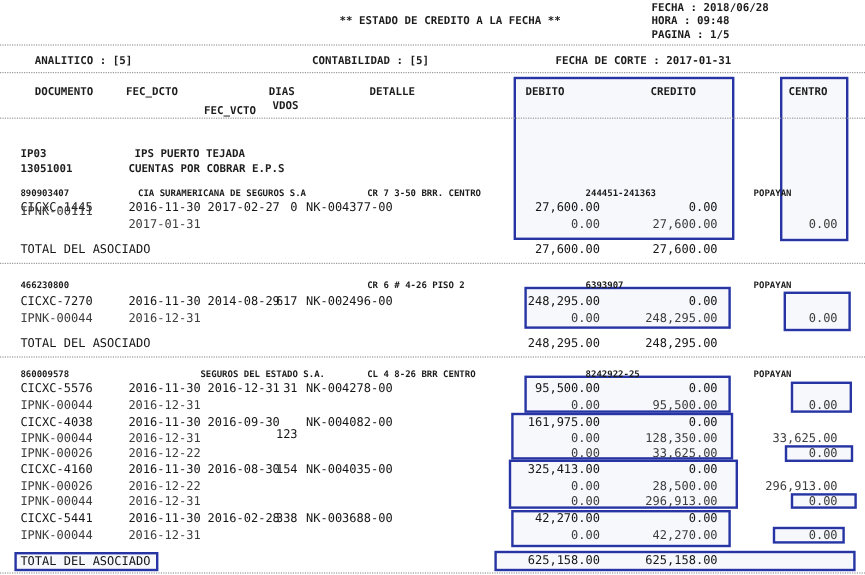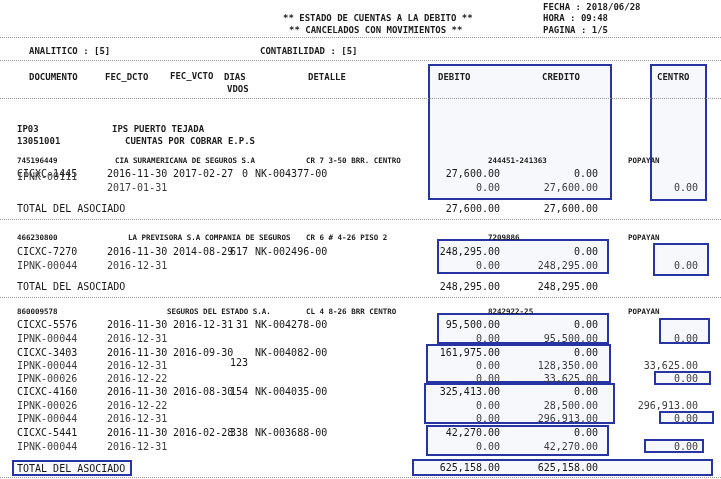--- a/index.html
+++ b/index.html
@@ -30,47 +30,47 @@
   <div class="bluebox" style="left:426px;top:344px;width:185px;height:39px"></div>
   <div class="bluebox" style="left:654px;top:371px;width:57px;height:14px"></div>
   <div class="bluebox" style="left:424px;top:383px;width:191px;height:41px"></div>
   <div class="bluebox" style="left:659px;top:411px;width:55px;height:13px"></div>
   <div class="bluebox" style="left:426px;top:425px;width:183px;height:31px"></div>
   <div class="bluebox" style="left:644px;top:439px;width:60px;height:14px"></div>
   <div class="bluebox" style="left:12px;top:460px;width:120px;height:16px"></div>
   <div class="bluebox" style="left:412px;top:459px;width:301px;height:17px"></div>
 
   <span class="s9" style="left:543px;top:2px">FECHA : 2018/06/28</span>
-  <span class="s9" style="left:283px;top:13px">** ESTADO DE CUENTAS A LA DEBITO **</span>
+  <span class="s9" style="left:283px;top:13px">** ESTADO DE CREDITO A LA FECHA **</span>
   <span class="s9" style="left:543px;top:13px">HORA : 09:48</span>
-  <span class="s9" style="left:289px;top:25px">** CANCELADOS CON MOVIMIENTOS **</span>
   <span class="s9" style="left:543px;top:25px">PAGINA : 1/5</span>
   <div class="dots" style="top:37px"></div>
 
   <span class="s9" style="left:29px;top:46px">ANALITICO : [5]</span>
   <span class="s9" style="left:260px;top:46px">CONTABILIDAD : [5]</span>
+  <span class="s9" style="left:463px;top:46px">FECHA DE CORTE : 2017-01-31</span>
   <div class="dots" style="top:60px"></div>
 
   <span class="s9" style="left:29px;top:72px">DOCUMENTO</span>
   <span class="s9" style="left:105px;top:72px">FEC_DCTO</span>
-  <span class="s9" style="left:170px;top:71px">FEC_VCTO</span>
+  <span class="s9" style="left:170px;top:88px">FEC_VCTO</span>
   <span class="s9" style="left:224px;top:72px">DIAS</span>
   <span class="s9" style="left:227px;top:84px">VDOS</span>
   <span class="s9" style="left:308px;top:72px">DETALLE</span>
   <span class="s9" style="left:438px;top:72px">DEBITO</span>
   <span class="s9" style="left:542px;top:72px">CREDITO</span>
   <span class="s9" style="left:657px;top:72px">CENTRO</span>
   <div class="dots" style="top:98px"></div>
 
   <span class="s8" style="left:17px;top:124px">IP03</span>
   <span class="s8" style="left:112px;top:124px">IPS PUERTO TEJADA</span>
   <span class="s8" style="left:17px;top:136px">13051001</span>
-  <span class="s8" style="left:125px;top:136px">CUENTAS POR COBRAR E.P.S</span>
+  <span class="s8" style="left:107px;top:136px">CUENTAS POR COBRAR E.P.S</span>
 
-  <span class="s7" style="left:17px;top:156px">745196449</span>
+  <span class="s7" style="left:17px;top:156px">890903407</span>
   <span class="s7" style="left:115px;top:156px">CIA SURAMERICANA DE SEGUROS S.A</span>
   <span class="s7" style="left:306px;top:156px">CR 7 3-50 BRR. CENTRO</span>
   <span class="s7" style="left:488px;top:156px">244451-241363</span>
   <span class="s7" style="left:628px;top:156px">POPAYAN</span>
 
   <span class="m" style="left:17px;top:168px">CICXC-1445</span>
   <span class="m" style="left:107px;top:168px">2016-11-30</span>
   <span class="m" style="left:173px;top:168px">2017-02-27</span>
   <span class="m ra" style="right:473px;top:168px">0</span>
   <span class="m" style="left:255px;top:168px">NK-004377-00</span>
@@ -82,23 +82,22 @@
   <span class="r ra" style="right:221px;top:182px">0.00</span>
   <span class="r ra" style="right:123px;top:182px">27,600.00</span>
   <span class="r ra" style="right:23px;top:182px">0.00</span>
 
   <span class="m" style="left:17px;top:203px">TOTAL DEL ASOCIADO</span>
   <span class="m ra" style="right:221px;top:203px">27,600.00</span>
   <span class="m ra" style="right:123px;top:203px">27,600.00</span>
   <div class="dots" style="top:219px"></div>
 
   <span class="s7" style="left:17px;top:233px">466230800</span>
-  <span class="s7" style="left:128px;top:233px">LA PREVISORA S.A COMPANIA DE SEGUROS</span>
   <span class="s7" style="left:306px;top:233px">CR 6 # 4-26 PISO 2</span>
-  <span class="s7" style="left:488px;top:233px">7209886</span>
+  <span class="s7" style="left:488px;top:233px">6393907</span>
   <span class="s7" style="left:628px;top:233px">POPAYAN</span>
 
   <span class="m" style="left:17px;top:246px">CICXC-7270</span>
   <span class="m" style="left:107px;top:246px">2016-11-30</span>
   <span class="m" style="left:173px;top:246px">2014-08-29</span>
   <span class="m ra" style="right:473px;top:246px">617</span>
   <span class="m" style="left:255px;top:246px">NK-002496-00</span>
   <span class="m ra" style="right:221px;top:246px">248,295.00</span>
   <span class="m ra" style="right:123px;top:246px">0.00</span>
 
@@ -126,21 +125,21 @@
   <span class="m" style="left:255px;top:319px">NK-004278-00</span>
   <span class="m ra" style="right:221px;top:319px">95,500.00</span>
   <span class="m ra" style="right:123px;top:319px">0.00</span>
 
   <span class="r" style="left:17px;top:333px">IPNK-00044</span>
   <span class="r" style="left:107px;top:333px">2016-12-31</span>
   <span class="r ra" style="right:221px;top:333px">0.00</span>
   <span class="r ra" style="right:123px;top:333px">95,500.00</span>
   <span class="r ra" style="right:23px;top:333px">0.00</span>
 
-  <span class="m" style="left:17px;top:347px">CICXC-3403</span>
+  <span class="m" style="left:17px;top:347px">CICXC-4038</span>
   <span class="m" style="left:107px;top:347px">2016-11-30</span>
   <span class="m" style="left:173px;top:347px">2016-09-30</span>
   <span class="m ra" style="right:473px;top:357px">123</span>
   <span class="m" style="left:255px;top:347px">NK-004082-00</span>
   <span class="m ra" style="right:221px;top:347px">161,975.00</span>
   <span class="m ra" style="right:123px;top:347px">0.00</span>
 
   <span class="r" style="left:17px;top:360px">IPNK-00044</span>
   <span class="r" style="left:107px;top:360px">2016-12-31</span>
   <span class="r ra" style="right:221px;top:360px">0.00</span>

